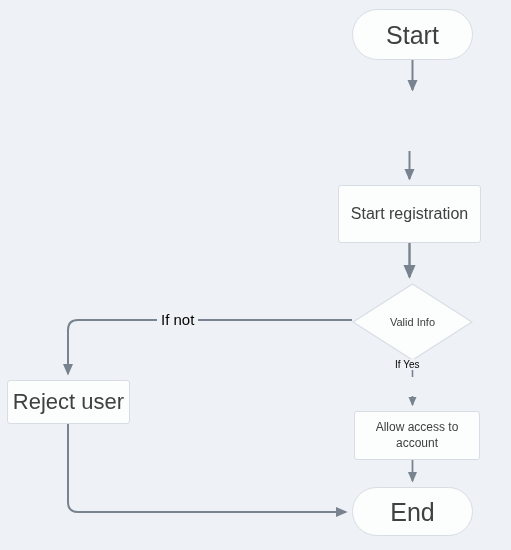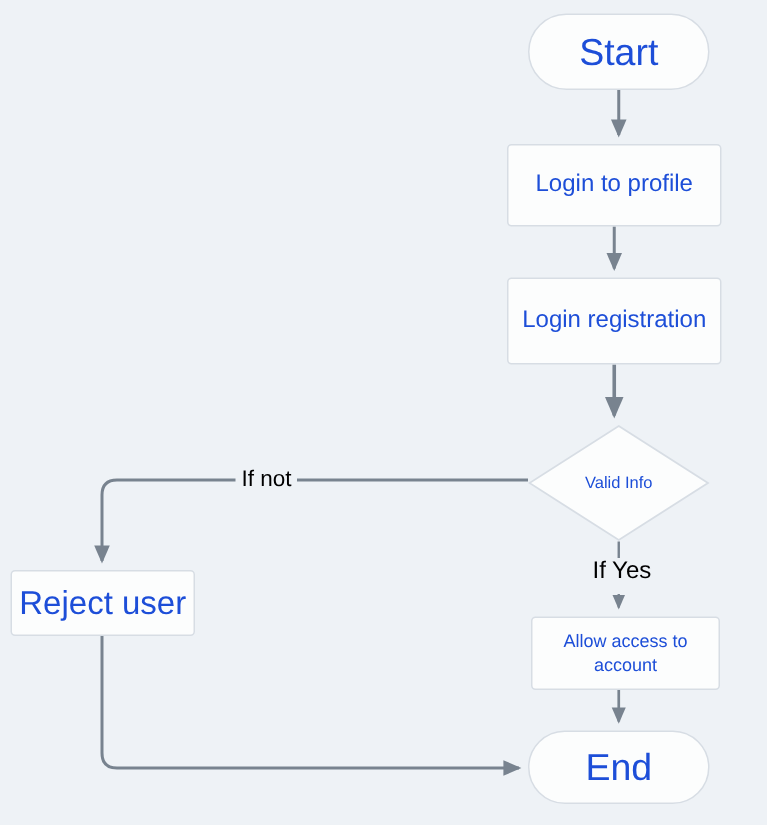--- a/index.html
+++ b/index.html
@@ -27,21 +27,21 @@
   }
   .node {
     position: absolute;
     background: #fcfdfd;
     border: 1px solid #d7dde4;
     box-sizing: border-box;
     display: flex;
     align-items: center;
     justify-content: center;
     text-align: center;
-    color: #1d4ed8;
+    color: #404040;
     line-height: 1.28;
     z-index: 2;
   }
   .node.rect {
     border-radius: 3px;
   }
   .node.capsule {
     border-radius: 26px;
   }
   .node.diamond {
@@ -69,21 +69,21 @@
 
   .edge-label {
     position: absolute;
     background: #eef2f6;
     color: #000000;
     z-index: 3;
     text-align: center;
     white-space: nowrap;
   }
   .lbl-ifnot { left: 157px; top: 311px; font-size: 15px; padding: 0 4px; }
-  .lbl-ifyes { left: 392px; top: 372px; font-size: 16px; padding: 0 3px; }
+  .lbl-ifyes { left: 392px; top: 359px; font-size: 10px; padding: 0 3px; }
 </style>
 </head>
 <body>
 
 <div id="canvas">
 
   <svg id="edge-layer" viewBox="0 0 511 550" xmlns="http://www.w3.org/2000/svg">
     <defs>
       <marker id="arrow" markerWidth="7" markerHeight="7" refX="5.2" refY="3" orient="auto" markerUnits="strokeWidth">
         <path d="M0,0.4 L6,3 L0,5.6 z" fill="#78838f"></path>
@@ -103,26 +103,23 @@
 
     <path d="M412.5,460 L412.5,481" fill="none" stroke="#78838f" stroke-width="1.8" marker-end="url(#arrow)"></path>
 
     <path d="M68,424 L68,502 Q68,512 78,512 L346,512" fill="none" stroke="#78838f" stroke-width="2" marker-end="url(#arrow)"></path>
   </svg>
 
   <div class="node capsule n-start">
     <span>Start</span>
   </div>
 
-  <div class="node rect n-login">
-    <span>Login to profile</span>
-  </div>
 
   <div class="node rect n-check">
-    <span>Login registration</span>
+    <span>Start registration</span>
   </div>
 
   <div class="node diamond n-valid">
     <svg class="diamond-shape" viewBox="0 0 121 78" preserveAspectRatio="none" xmlns="http://www.w3.org/2000/svg">
       <polygon points="60.5,1 120,39 60.5,77 1,39" fill="#fcfdfd" stroke="#d7dde4" stroke-width="1.2"></polygon>
     </svg>
     <span class="diamond-label">Valid Info</span>
   </div>
 
   <div class="node rect n-reject">

